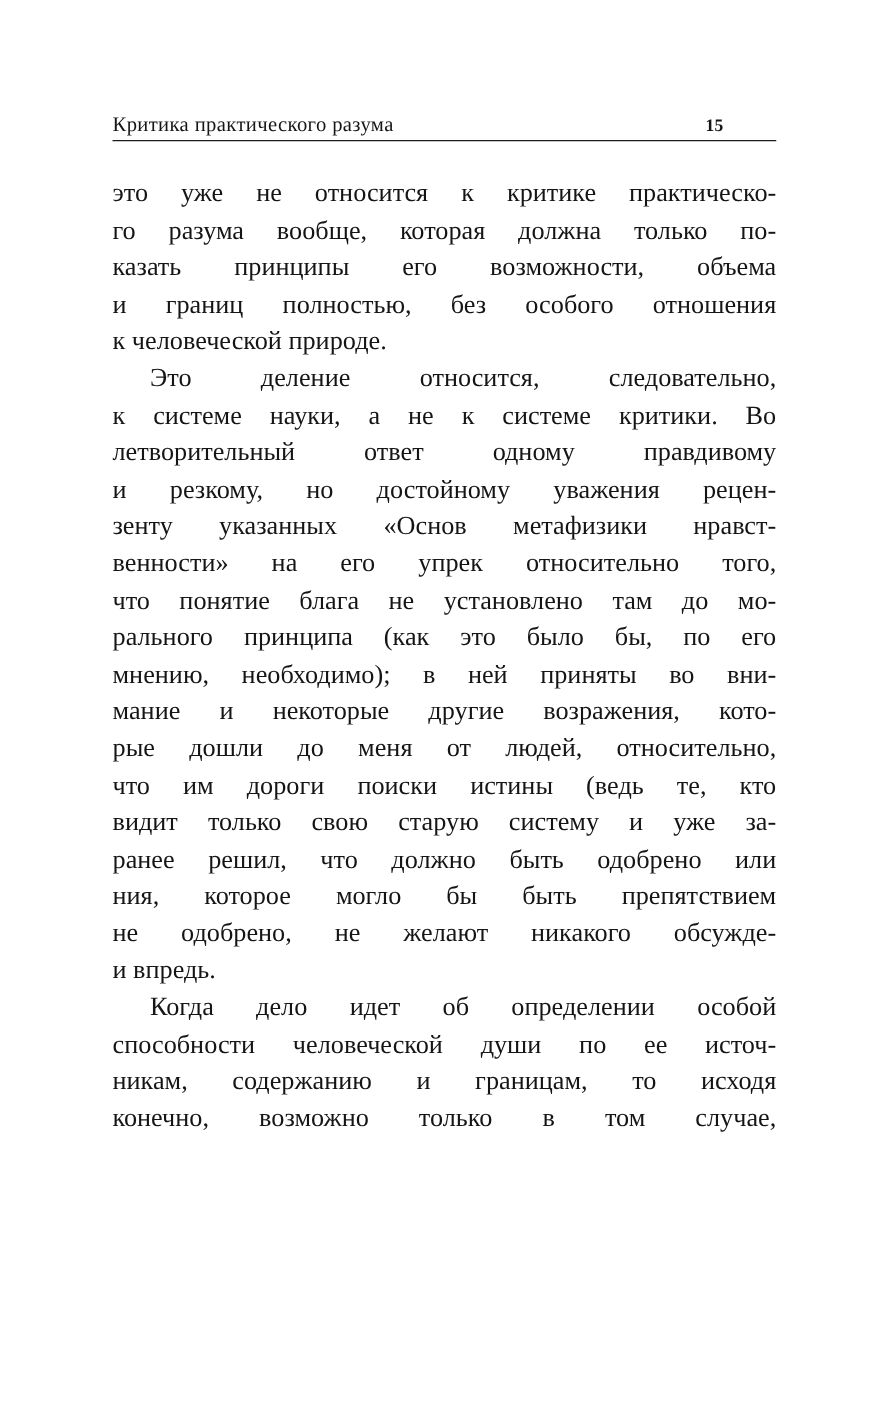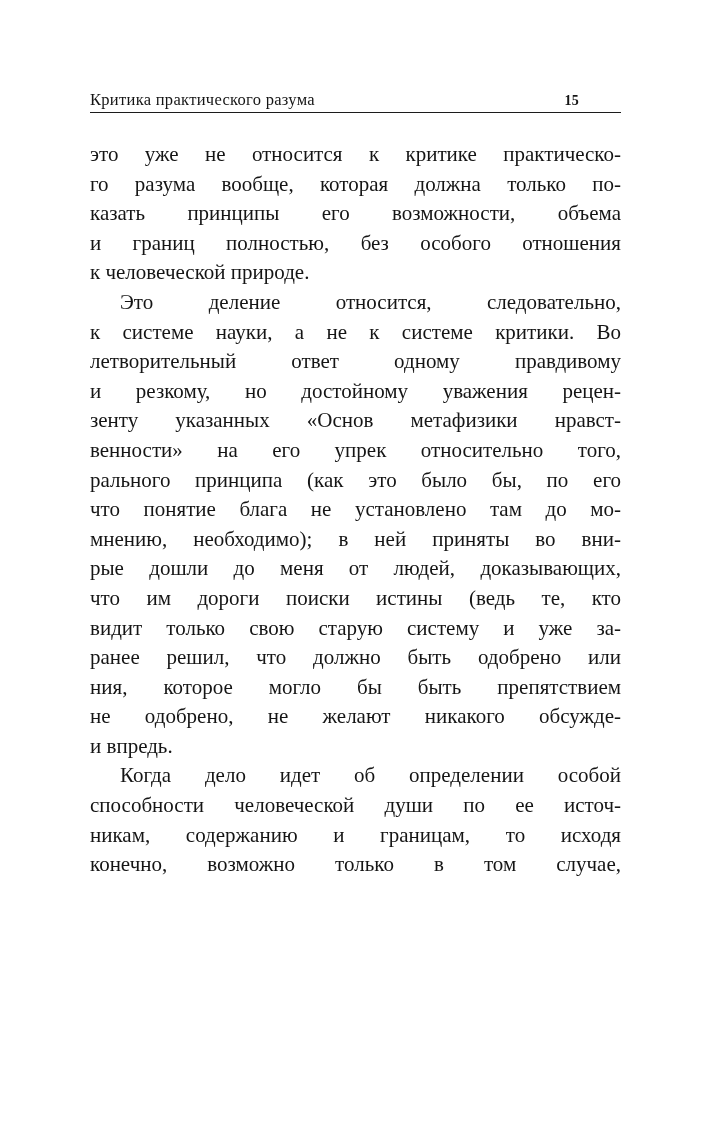--- a/index.html
+++ b/index.html
@@ -88,24 +88,25 @@
         <div class="line">и границ полностью, без особого отношения</div>
         <div class="line no-just">к человеческой природе.</div>
       </div>
       <div class="paragraph">
         <div class="line indent">Это деление относится, следовательно,</div>
         <div class="line">к системе науки, а не к системе критики. Во</div>
         <div class="line">летворительный ответ одному правдивому</div>
         <div class="line">и резкому, но достойному уважения рецен-</div>
         <div class="line">зенту указанных «Основ метафизики нравст-</div>
         <div class="line">венности» на его упрек относительно того,</div>
+        <div class="line">что понятие блага не установлено там до мо-</div>
         <div class="line">рального принципа (как это было бы, по его</div>
-        <div class="line">что понятие блага не установлено там до мо-</div>
         <div class="line">мнению, необходимо); в ней приняты во вни-</div>
-        <div class="line">рые дошли до меня от людей, доказывающих,</div>
+        <div class="line">мание и некоторые другие возражения, кото-</div>
+        <div class="line">рые дошли до меня от людей, относительно,</div>
         <div class="line">что им дороги поиски истины (ведь те, кто</div>
         <div class="line">видит только свою старую систему и уже за-</div>
         <div class="line">ранее решил, что должно быть одобрено или</div>
         <div class="line">ния, которое могло бы быть препятствием</div>
         <div class="line">не одобрено, не желают никакого обсужде-</div>
         <div class="line no-just">и впредь.</div>
       </div>
       <div class="paragraph">
         <div class="line indent">Когда дело идет об определении особой</div>
         <div class="line">способности человеческой души по ее источ-</div>

